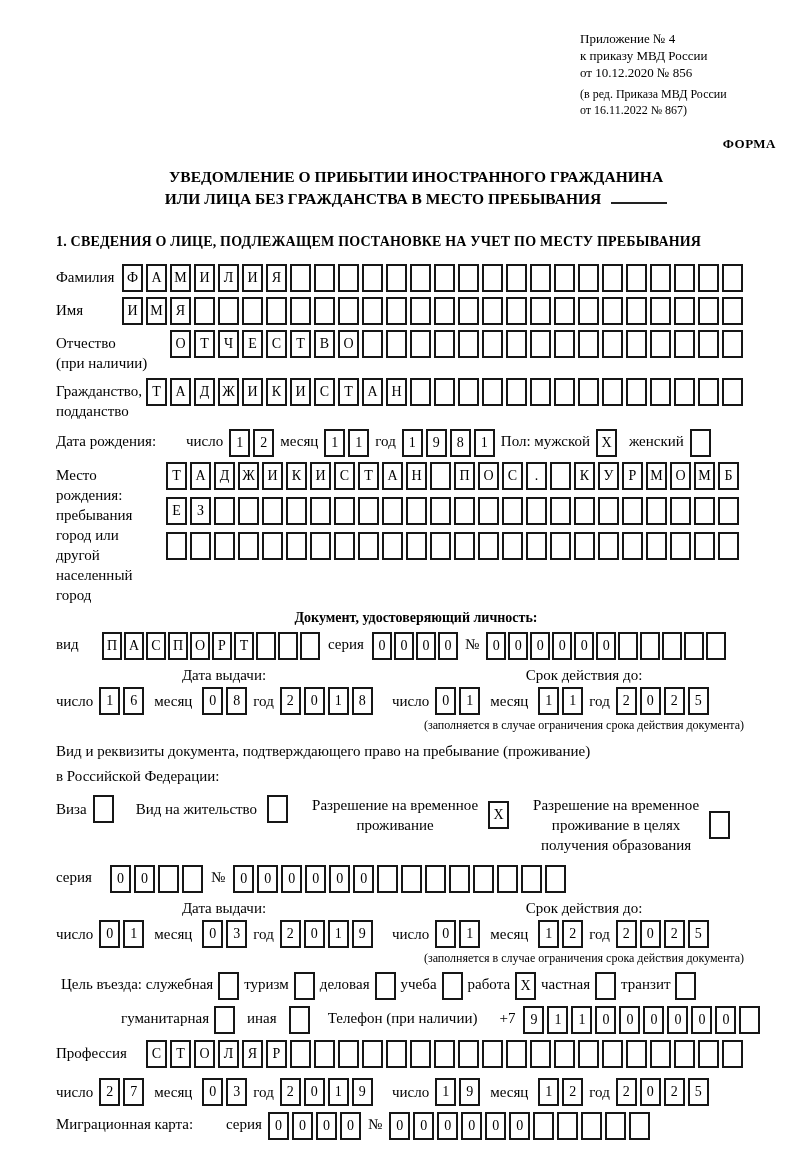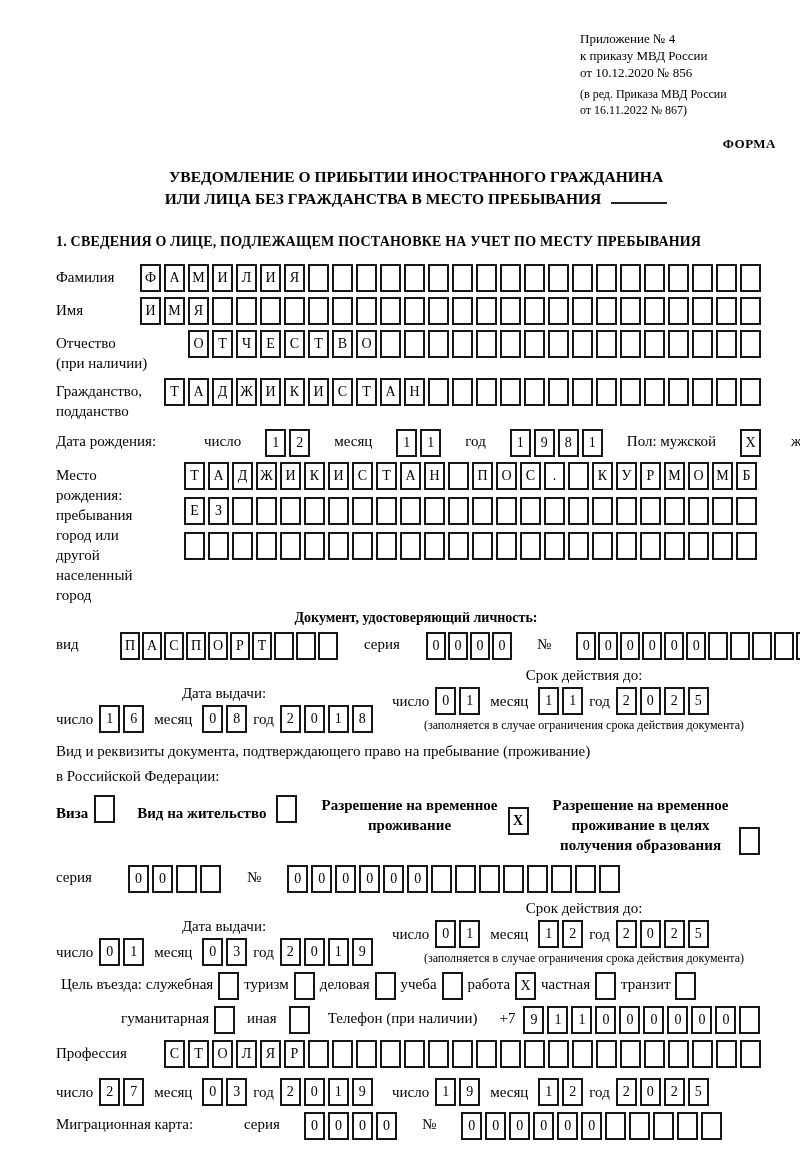--- a/index.html
+++ b/index.html
@@ -11,50 +11,50 @@
   }
   
   .head{margin-left:524px;font-size:13px;line-height:17px;}
   .head .edition{margin-top:5px;font-size:12px;line-height:16px;}
   .forma{margin-top:18px;text-align:right;font-weight:bold;font-size:13px;letter-spacing:.5px;}
   
   .title{margin-top:14px;text-align:center;font-weight:bold;font-size:15.5px;line-height:22px;}
   .blankline{display:inline-block;width:56px;border-bottom:2px solid #222;height:14px;margin-left:10px;}
   .sec1{margin-top:24px;margin-bottom:14px;font-weight:bold;font-size:14px;letter-spacing:.2px;}
   
-  .row{display:flex;align-items:flex-start;margin-bottom:5px;gap:18px;}
+  .row{display:flex;align-items:flex-start;margin-bottom:5px;}
   .lbl{font-size:15px;line-height:18px;padding-top:4px;flex-shrink:0;}
   .cells{display:inline-flex;gap:3px;flex-shrink:0;}
   .cell,.cbox{
     width:17px;height:24px;border:2px solid #161616;box-sizing:content-box;
     display:inline-flex;align-items:center;justify-content:center;
     font-size:14px;line-height:24px;flex-shrink:0;background:#fff;
   }
   .snug .cells{gap:2px;}
   .snug .cell{width:16px;}
   .sl{font-size:15px;line-height:24px;margin:0 6px;flex-shrink:0;}
   .sl.first{margin-left:0;}
   
   .lblcol{flex-shrink:0;font-size:15px;line-height:20px;padding-top:3px;}
   .stack{display:flex;flex-direction:column;gap:7px;}
   
   .subhead{text-align:center;font-weight:bold;font-size:14px;margin:4px 0 6px 0;}
   
   .dategrid{display:flex;margin-bottom:6px;}
   .dg{display:flex;flex-direction:column;}
-  .dg-l{width:336px;justify-content:flex-end;}
+  .dg-l{width:336px;}
   .dg-r{flex:1;}
   .dg-head{text-align:center;font-size:15px;line-height:20px;}
   .dg-row{display:flex;align-items:center;margin-top:2px;}
   .dg-note{font-size:12px;line-height:16px;text-align:center;margin-top:2px;}
   
   .para{font-size:15px;line-height:25px;}
   
   .rp-row{display:flex;align-items:flex-start;margin:6px 0 10px 0;}
-  .rp-item{display:flex;align-items:flex-end;font-weight:bold;}
+  .rp-item{display:flex;align-items:center;}
   .rp-txt{font-size:15px;line-height:20px;text-align:center;}
   .rp-item .cbox{margin-left:10px;margin-top:0;}
   
   .chk-row{display:flex;align-items:flex-start;margin-bottom:6px;}
   .chk-row .sl{margin:0 5px;}
   .indent{margin-left:60px;}
 </style>
 </head>
 <body>
 

